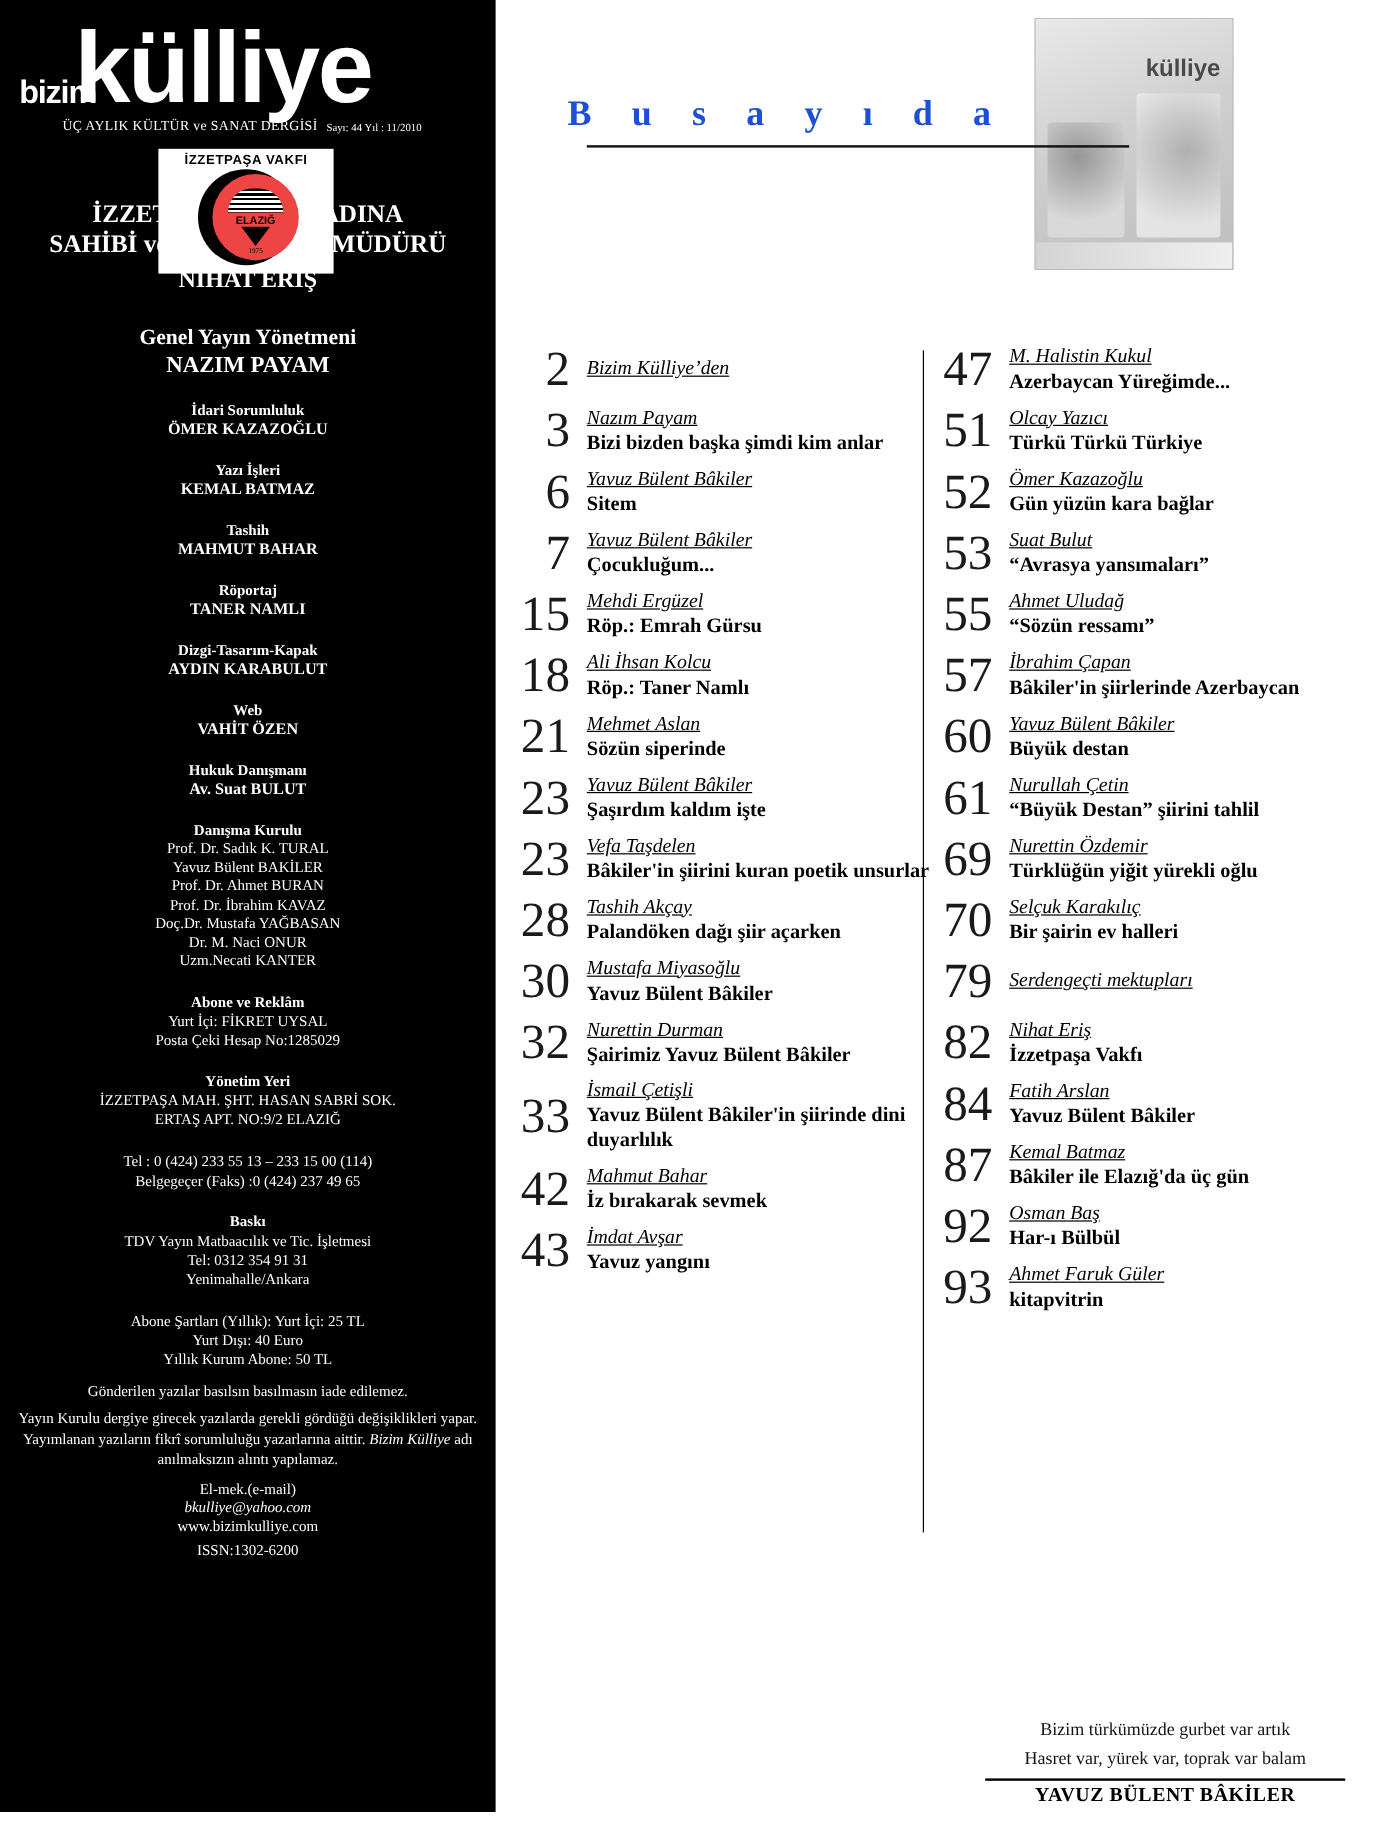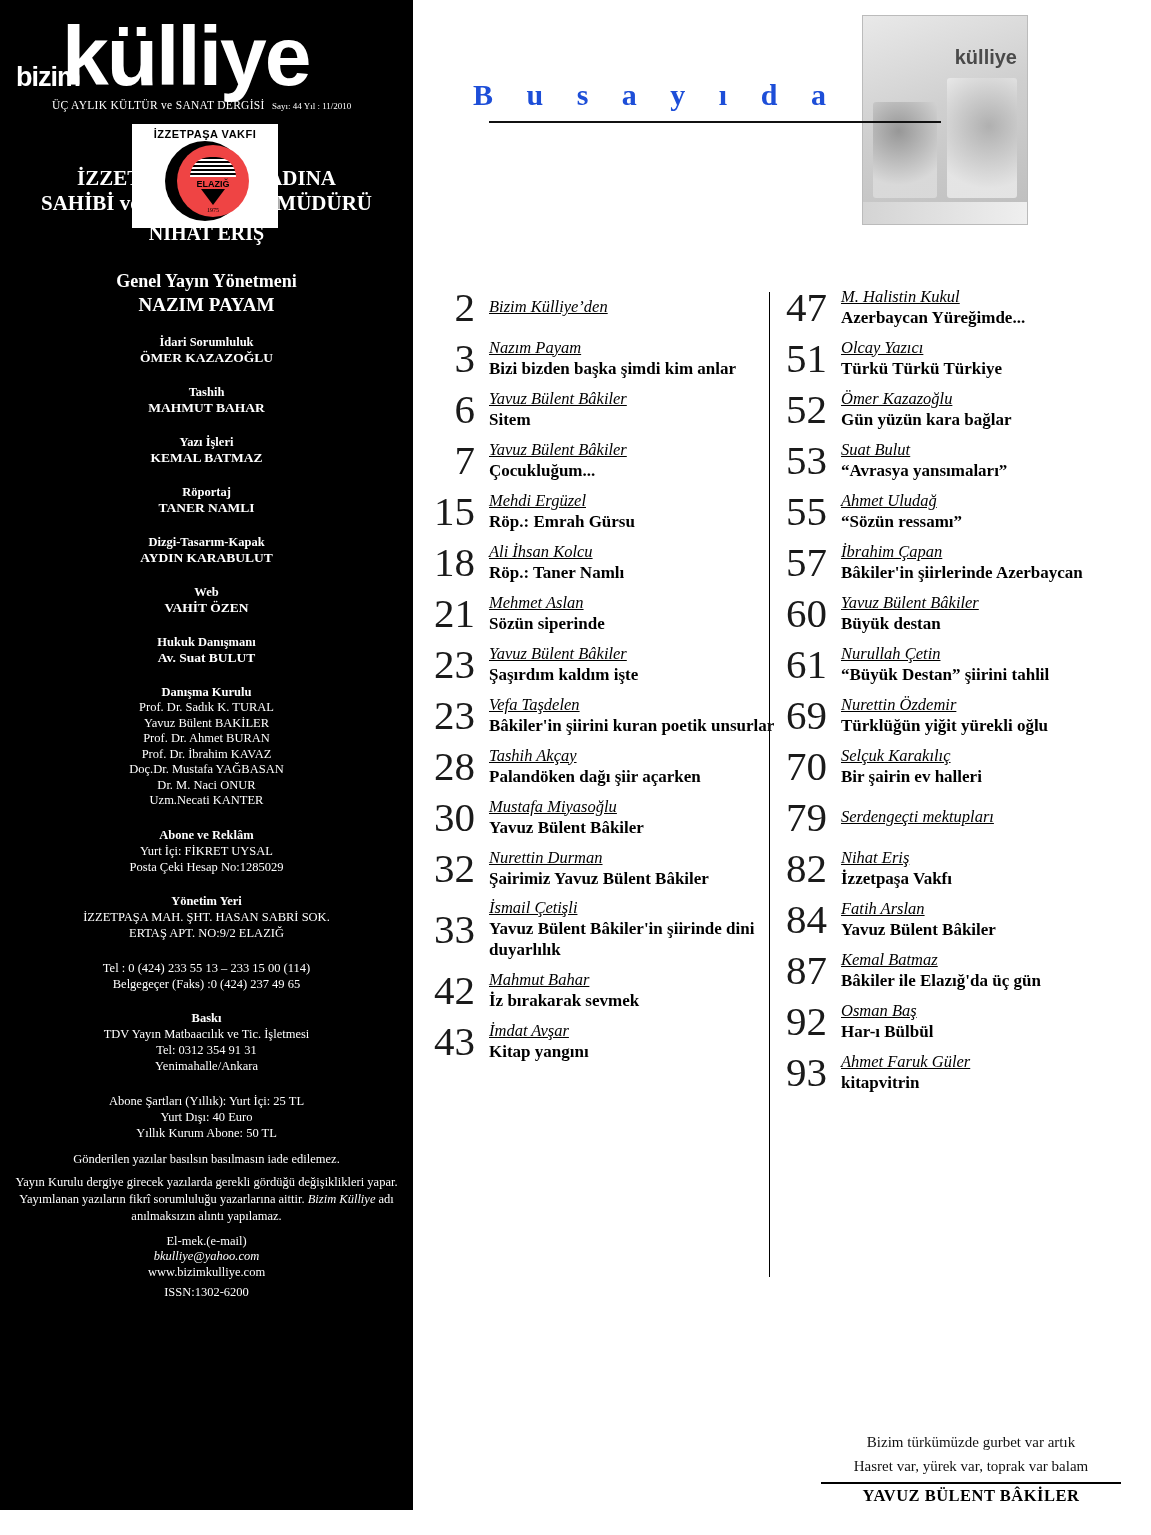--- a/index.html
+++ b/index.html
@@ -205,26 +205,26 @@
   <div class="m-name-big">NİHAT ERİŞ</div>
 
   <div class="m-role">Genel Yayın Yönetmeni</div>
   <div class="m-name-2">NAZIM PAYAM</div>
 
   <div class="m-sec">
     <div class="lbl">İdari Sorumluluk</div>
     <div class="val">ÖMER KAZAZOĞLU</div>
   </div>
   <div class="m-sec">
+    <div class="lbl">Yazı İşleri</div>
+    <div class="val">KEMAL BATMAZ</div>
+  </div>
+  <div class="m-sec">
     <div class="lbl">Tashih</div>
     <div class="val">MAHMUT BAHAR</div>
-  </div>
-  <div class="m-sec">
-    <div class="lbl">Yazı İşleri</div>
-    <div class="val">KEMAL BATMAZ</div>
   </div>
   <div class="m-sec">
     <div class="lbl">Röportaj</div>
     <div class="val">TANER NAMLI</div>
   </div>
   <div class="m-sec">
     <div class="lbl">Dizgi-Tasarım-Kapak</div>
     <div class="val">AYDIN KARABULUT</div>
   </div>
   <div class="m-sec">
@@ -355,21 +355,21 @@
       <div class="entry">
         <div class="pg">33</div>
         <div class="txt"><div class="author">İsmail Çetişli</div><div class="title">Yavuz Bülent Bâkiler'in şiirinde dini duyarlılık</div></div>
       </div>
       <div class="entry">
         <div class="pg">42</div>
         <div class="txt"><div class="author">Mahmut Bahar</div><div class="title">İz bırakarak sevmek</div></div>
       </div>
       <div class="entry">
         <div class="pg">43</div>
-        <div class="txt"><div class="author">İmdat Avşar</div><div class="title">Kitap yangını</div></div>
+        <div class="txt"><div class="author">İmdat Avşar</div><div class="title">Yavuz yangını</div></div>
       </div>
     </div>
 
     <div class="col col-right">
       <div class="entry">
         <div class="pg">47</div>
         <div class="txt"><div class="author">M. Halistin Kukul</div><div class="title">Azerbaycan Yüreğimde...</div></div>
       </div>
       <div class="entry">
         <div class="pg">51</div>

